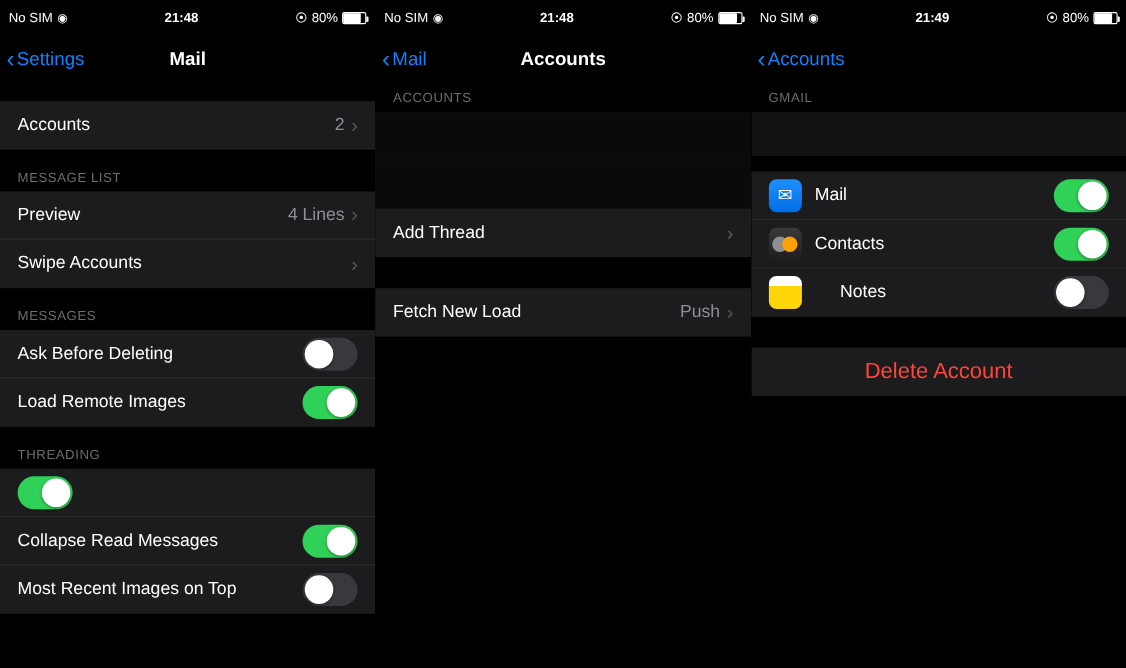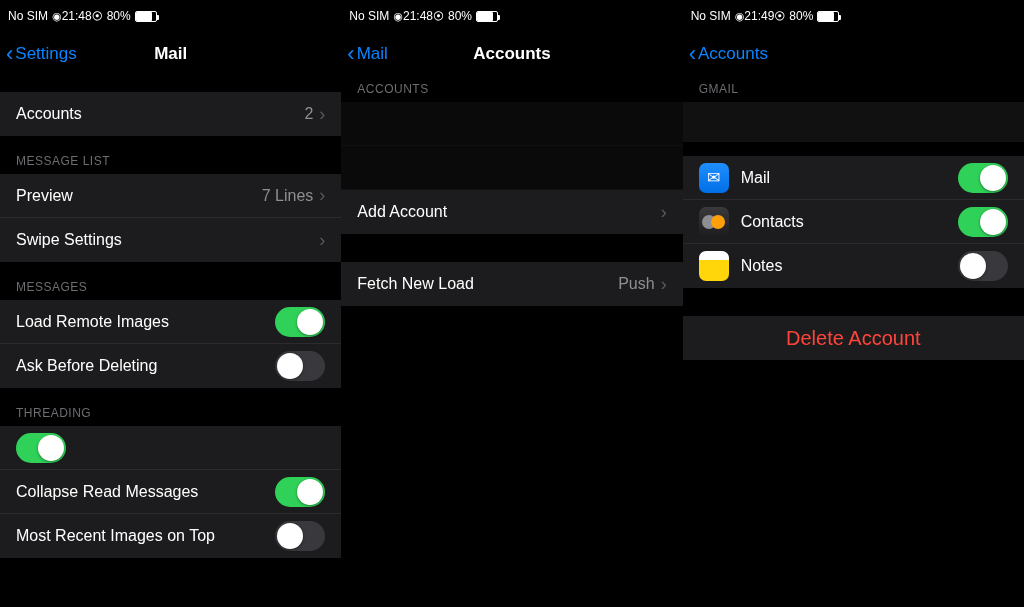--- a/index.html
+++ b/index.html
@@ -16,27 +16,27 @@
     height: 607px;
     background: #000;
     position: relative;
     overflow: hidden;
   }
   .screen + .screen { border-left: 0; }
   .statusbar {
     height: 20px;
     display: flex;
     align-items: center;
-    justify-content: flex-start;
+    justify-content: space-between;
     padding: 16px 8px;
     color: #fff;
     font-size: 12px;
   }
   .status-left, .status-right { display: flex; align-items: center; gap: 4px; }
-  .status-center { font-weight: 400; }
+  .status-center { font-weight: 700; }
   .battery {
     width: 22px; height: 11px; border: 1px solid #fff; border-radius: 2px; position: relative;
   }
   .battery::after {
     content: ""; position: absolute; right: -3px; top: 3px; width: 2px; height: 5px; background: #fff; border-radius: 0 1px 1px 0;
   }
   .battery-fill { background: #fff; height: 100%; width: 80%; border-radius: 1px; }
   .wifi-icon { font-size: 11px; }
   .clock-icon { font-size: 11px; }
   .navbar {
@@ -87,21 +87,21 @@
   .toggle.on { background: #30d158; }
   .toggle-knob {
     position: absolute; width: 26px; height: 26px; border-radius: 13px; background: #fff; top: 2px; left: 2px; box-shadow: 0 1px 3px rgba(0,0,0,0.4);
   }
   .toggle.on .toggle-knob { left: 22px; }
   .redacted { background: #0a0a0a; height: 44px; border-bottom: 0.5px solid #111; }
   .redacted-tall { background: #111112; height: 40px; }
   .app-row {
     display: flex; align-items: center; height: 44px; padding: 0 16px; background: #1c1c1e; border-bottom: 0.5px solid #2c2c2e;
   }
-  .app-row:last-child { border-bottom: none; }
+  .app-row:last-child { border-bottom: none; gap: 23px; }
   .app-icon {
     width: 30px; height: 30px; border-radius: 7px; margin-right: 12px; display: flex; align-items: center; justify-content: center; font-size: 16px; flex-shrink: 0;
   }
   .app-label { flex: 1; color: #fff; font-size: 16px; }
   .delete-btn {
     display: flex; align-items: center; justify-content: center; height: 44px; background: #1c1c1e; color: #ff453a; font-size: 20px; cursor: pointer;
   }
   .black-gap { height: 28px; background: #000; }
   .small-gap { height: 14px; background: #000; }
   .icon-mail { background: linear-gradient(#1f8fff,#006ee6); color: #fff; }
@@ -145,39 +145,39 @@
       <div class="row">
         <span class="row-label">Accounts</span>
         <span class="row-value">2</span>
         <span class="chevron">›</span>
       </div>
     </div>
     <div class="section-header">MESSAGE LIST</div>
     <div class="row-group">
       <div class="row">
         <span class="row-label">Preview</span>
-        <span class="row-value">7 Lines</span>
-        <span class="chevron">›</span>
-      </div>
-      <div class="row">
-        <span class="row-label">Swipe Settings</span>
+        <span class="row-value">4 Lines</span>
+        <span class="chevron">›</span>
+      </div>
+      <div class="row">
+        <span class="row-label">Swipe Accounts</span>
         <span class="chevron">›</span>
       </div>
     </div>
     <div class="section-header">MESSAGES</div>
     <div class="row-group">
-      <div class="row">
-        <span class="row-label">Load Remote Images</span>
-        <div class="toggle on">
-            <div class="toggle-knob"></div>
-          </div>
-      </div>
       <div class="row">
         <span class="row-label">Ask Before Deleting</span>
         <div class="toggle">
+            <div class="toggle-knob"></div>
+          </div>
+      </div>
+      <div class="row">
+        <span class="row-label">Load Remote Images</span>
+        <div class="toggle on">
             <div class="toggle-knob"></div>
           </div>
       </div>
     </div>
     <div class="section-header">THREADING</div>
     <div class="row-group">
       <div class="row">
         <div class="toggle on">
             <div class="toggle-knob"></div>
           </div>
@@ -219,21 +219,21 @@
       <span>Mail</span>
     </div>
     <div class="nav-title">Accounts</div>
   </div>
   <div class="content">
     <div class="section-header">ACCOUNTS</div>
     <div class="row-group">
       <div class="redacted"></div>
       <div class="redacted"></div>
       <div class="row">
-        <span class="row-label">Add Account</span>
+        <span class="row-label">Add Thread</span>
         <span class="chevron">›</span>
       </div>
     </div>
     <div class="black-gap"></div>
     <div class="row-group">
       <div class="row">
         <span class="row-label">Fetch New Load</span>
         <span class="row-value">Push</span>
         <span class="chevron">›</span>
       </div>

